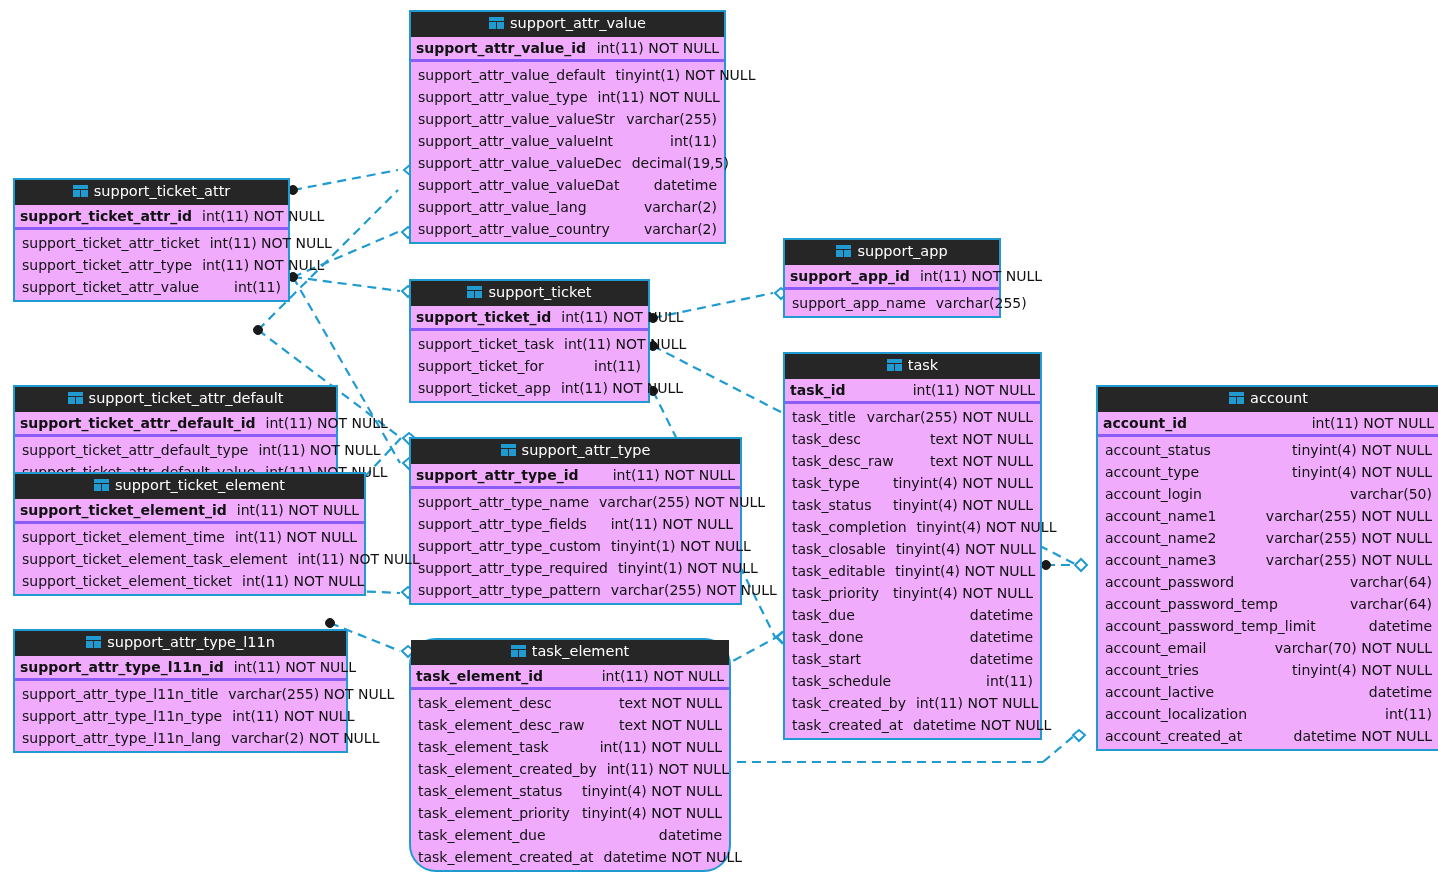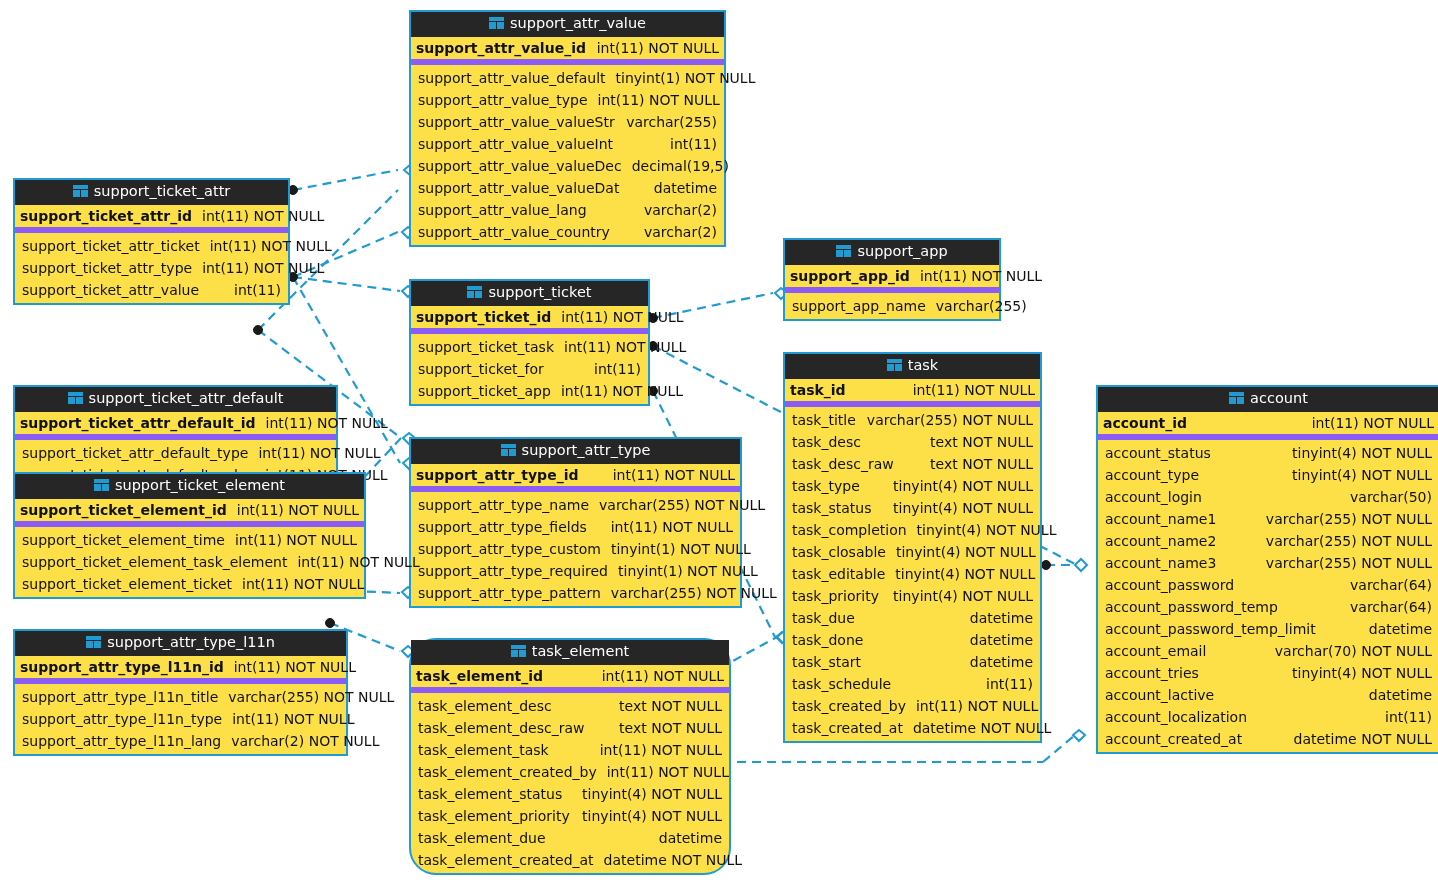--- a/index.html
+++ b/index.html
@@ -6,21 +6,21 @@
   body{
     width:1438px;height:882px;position:relative;overflow:hidden;
     font-family:"DejaVu Sans","Liberation Sans",sans-serif;
   }
   #canvas{position:absolute;left:0;top:0;width:1438px;height:882px;}
   #edges{position:absolute;left:0;top:0;width:1438px;height:882px;pointer-events:none;}
 
   .table{
     position:absolute;
     border:2px solid #1f9bd1;
-    background:#fde047;
+    background:#f0abfc;
     box-sizing:border-box;
     z-index:5;
   }
   .tbl-header{
     background:#262626;
     color:#ffffff;
     height:25px;
     line-height:25px;
     text-align:center;
     font-size:14.5px;
@@ -31,21 +31,21 @@
   .tbl-header .hdr-inner{display:inline-flex;align-items:center;gap:6px;line-height:1;}
   .tbl-icon{
     display:inline-block;width:15px;height:12px;position:relative;flex:0 0 auto;
   }
   .tbl-icon i{position:absolute;background:#1f9bd1;display:block;}
   .tbl-icon .r1{left:0;top:0;width:15px;height:4px;}
   .tbl-icon .r2{left:0;top:5px;width:7px;height:7px;}
   .tbl-icon .r3{left:8px;top:5px;width:7px;height:7px;}
 
   .pk-row{
-    border-bottom:6px solid #8b5cf6;
+    border-bottom:3px solid #8b5cf6;
     box-sizing:border-box;
   }
   .row{
     height:22px;
     line-height:22px;
     font-size:14px;
     display:flex;
     justify-content:space-between;
     align-items:center;
     padding:0 5px;

